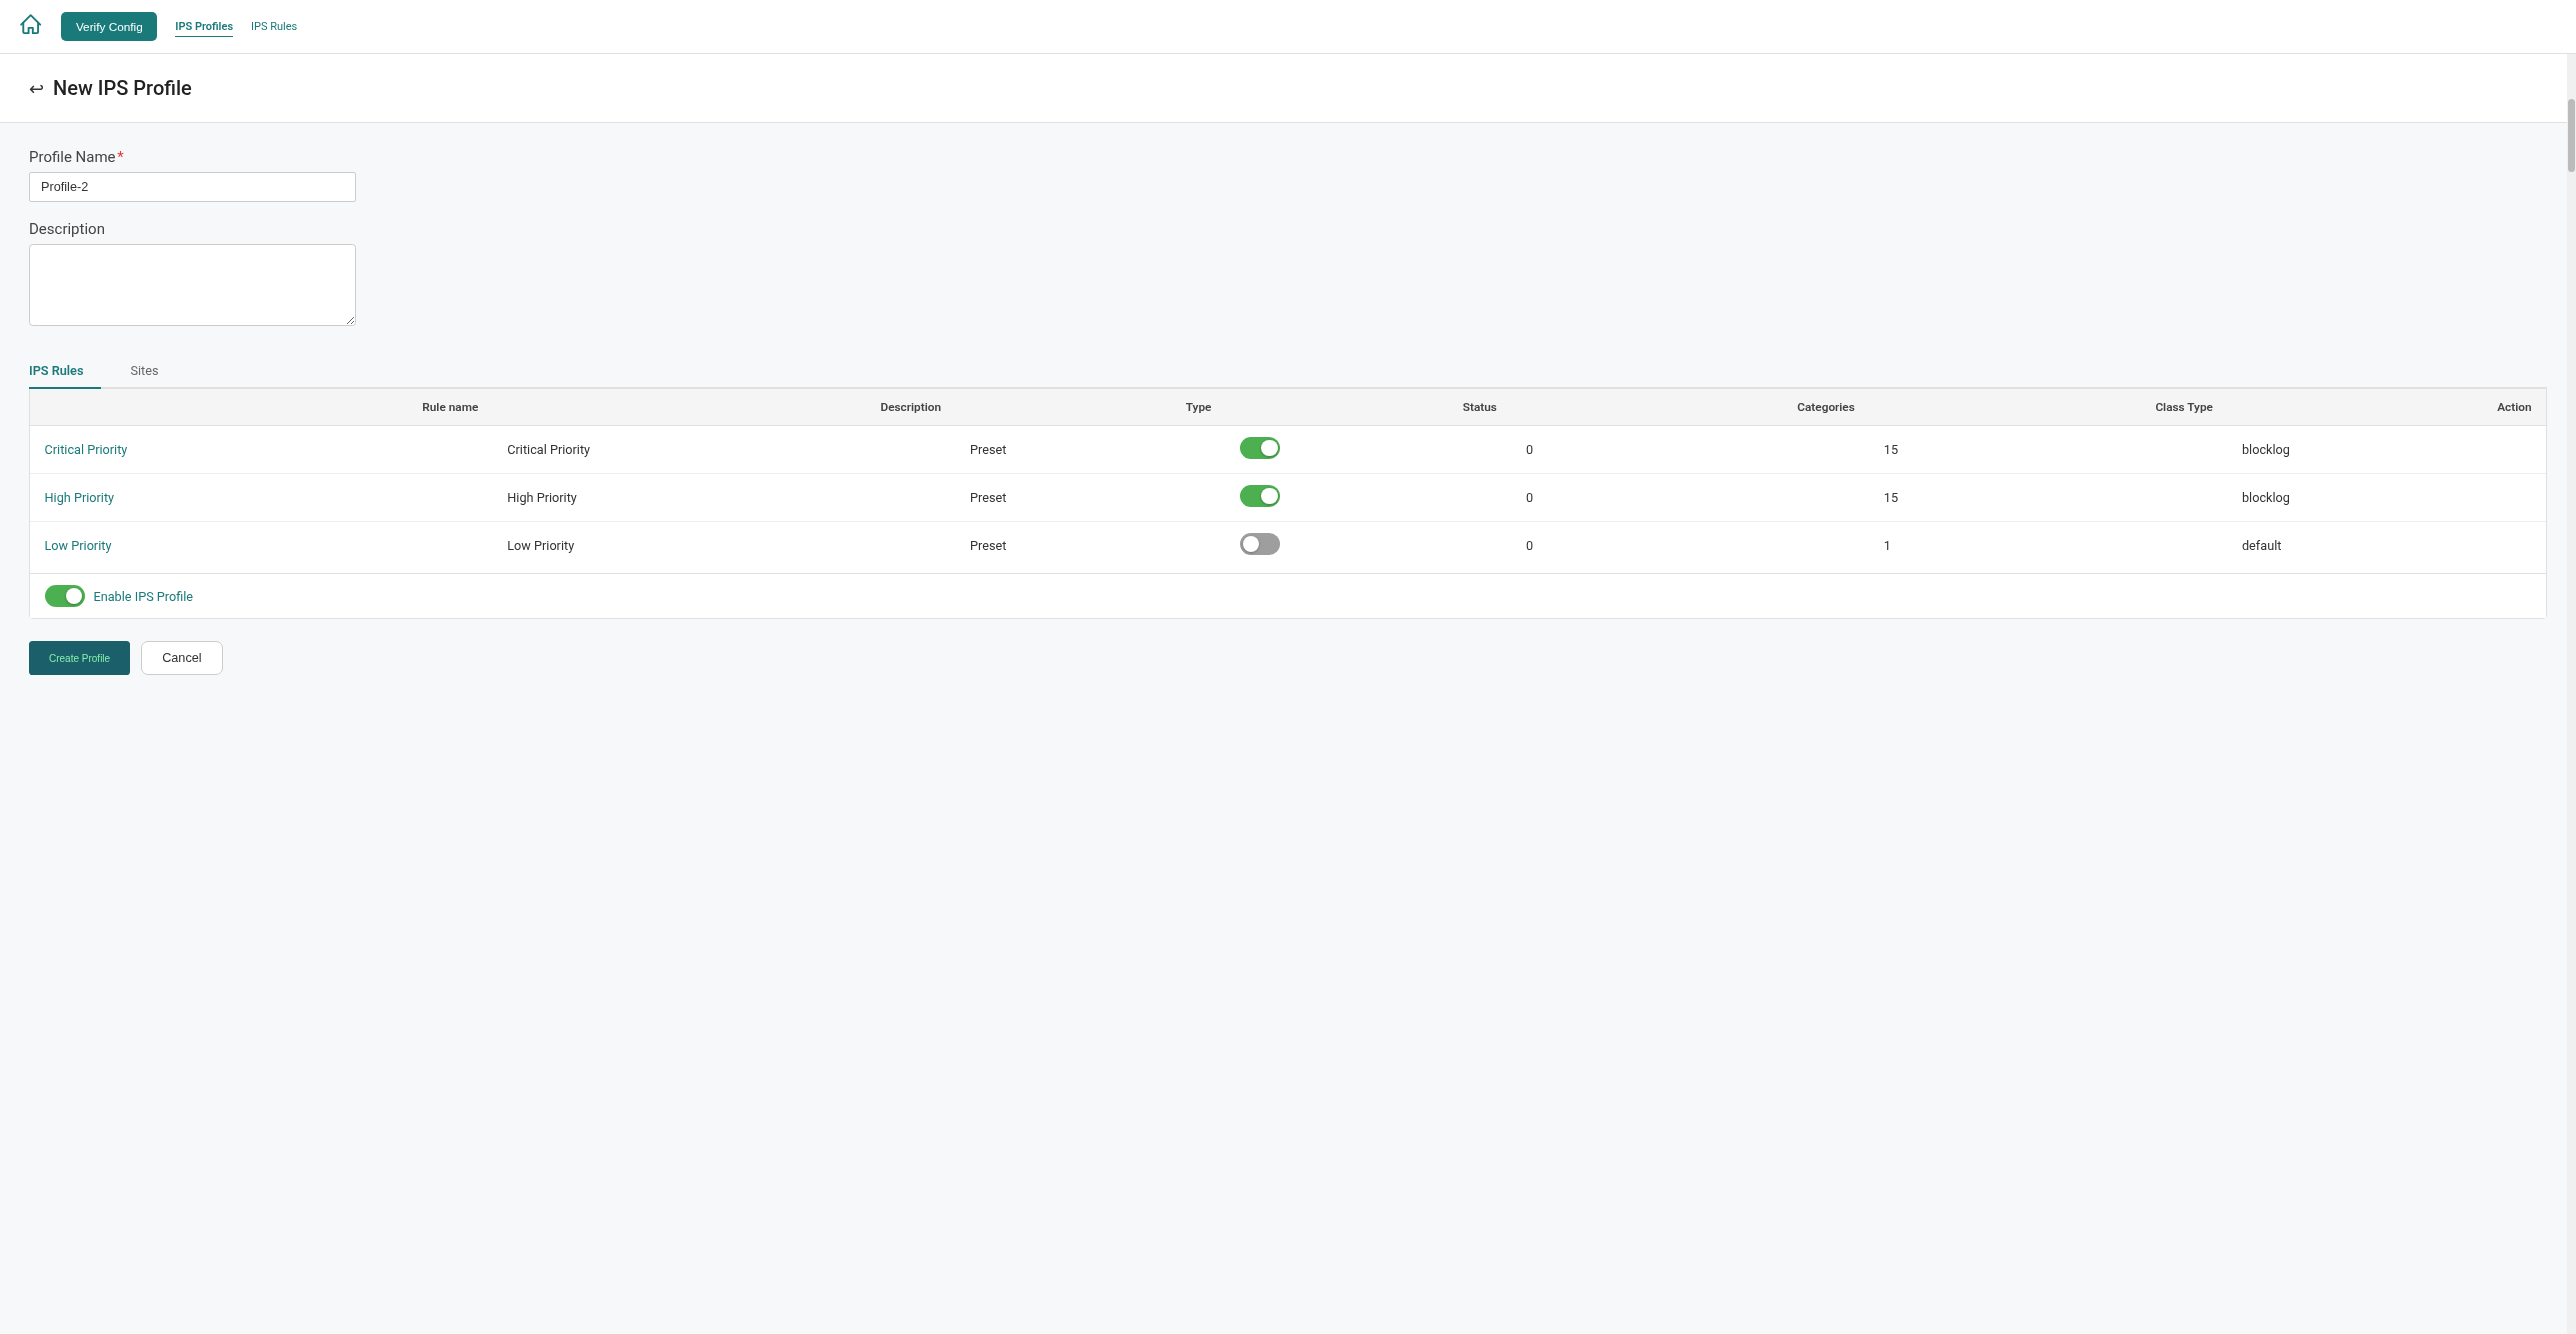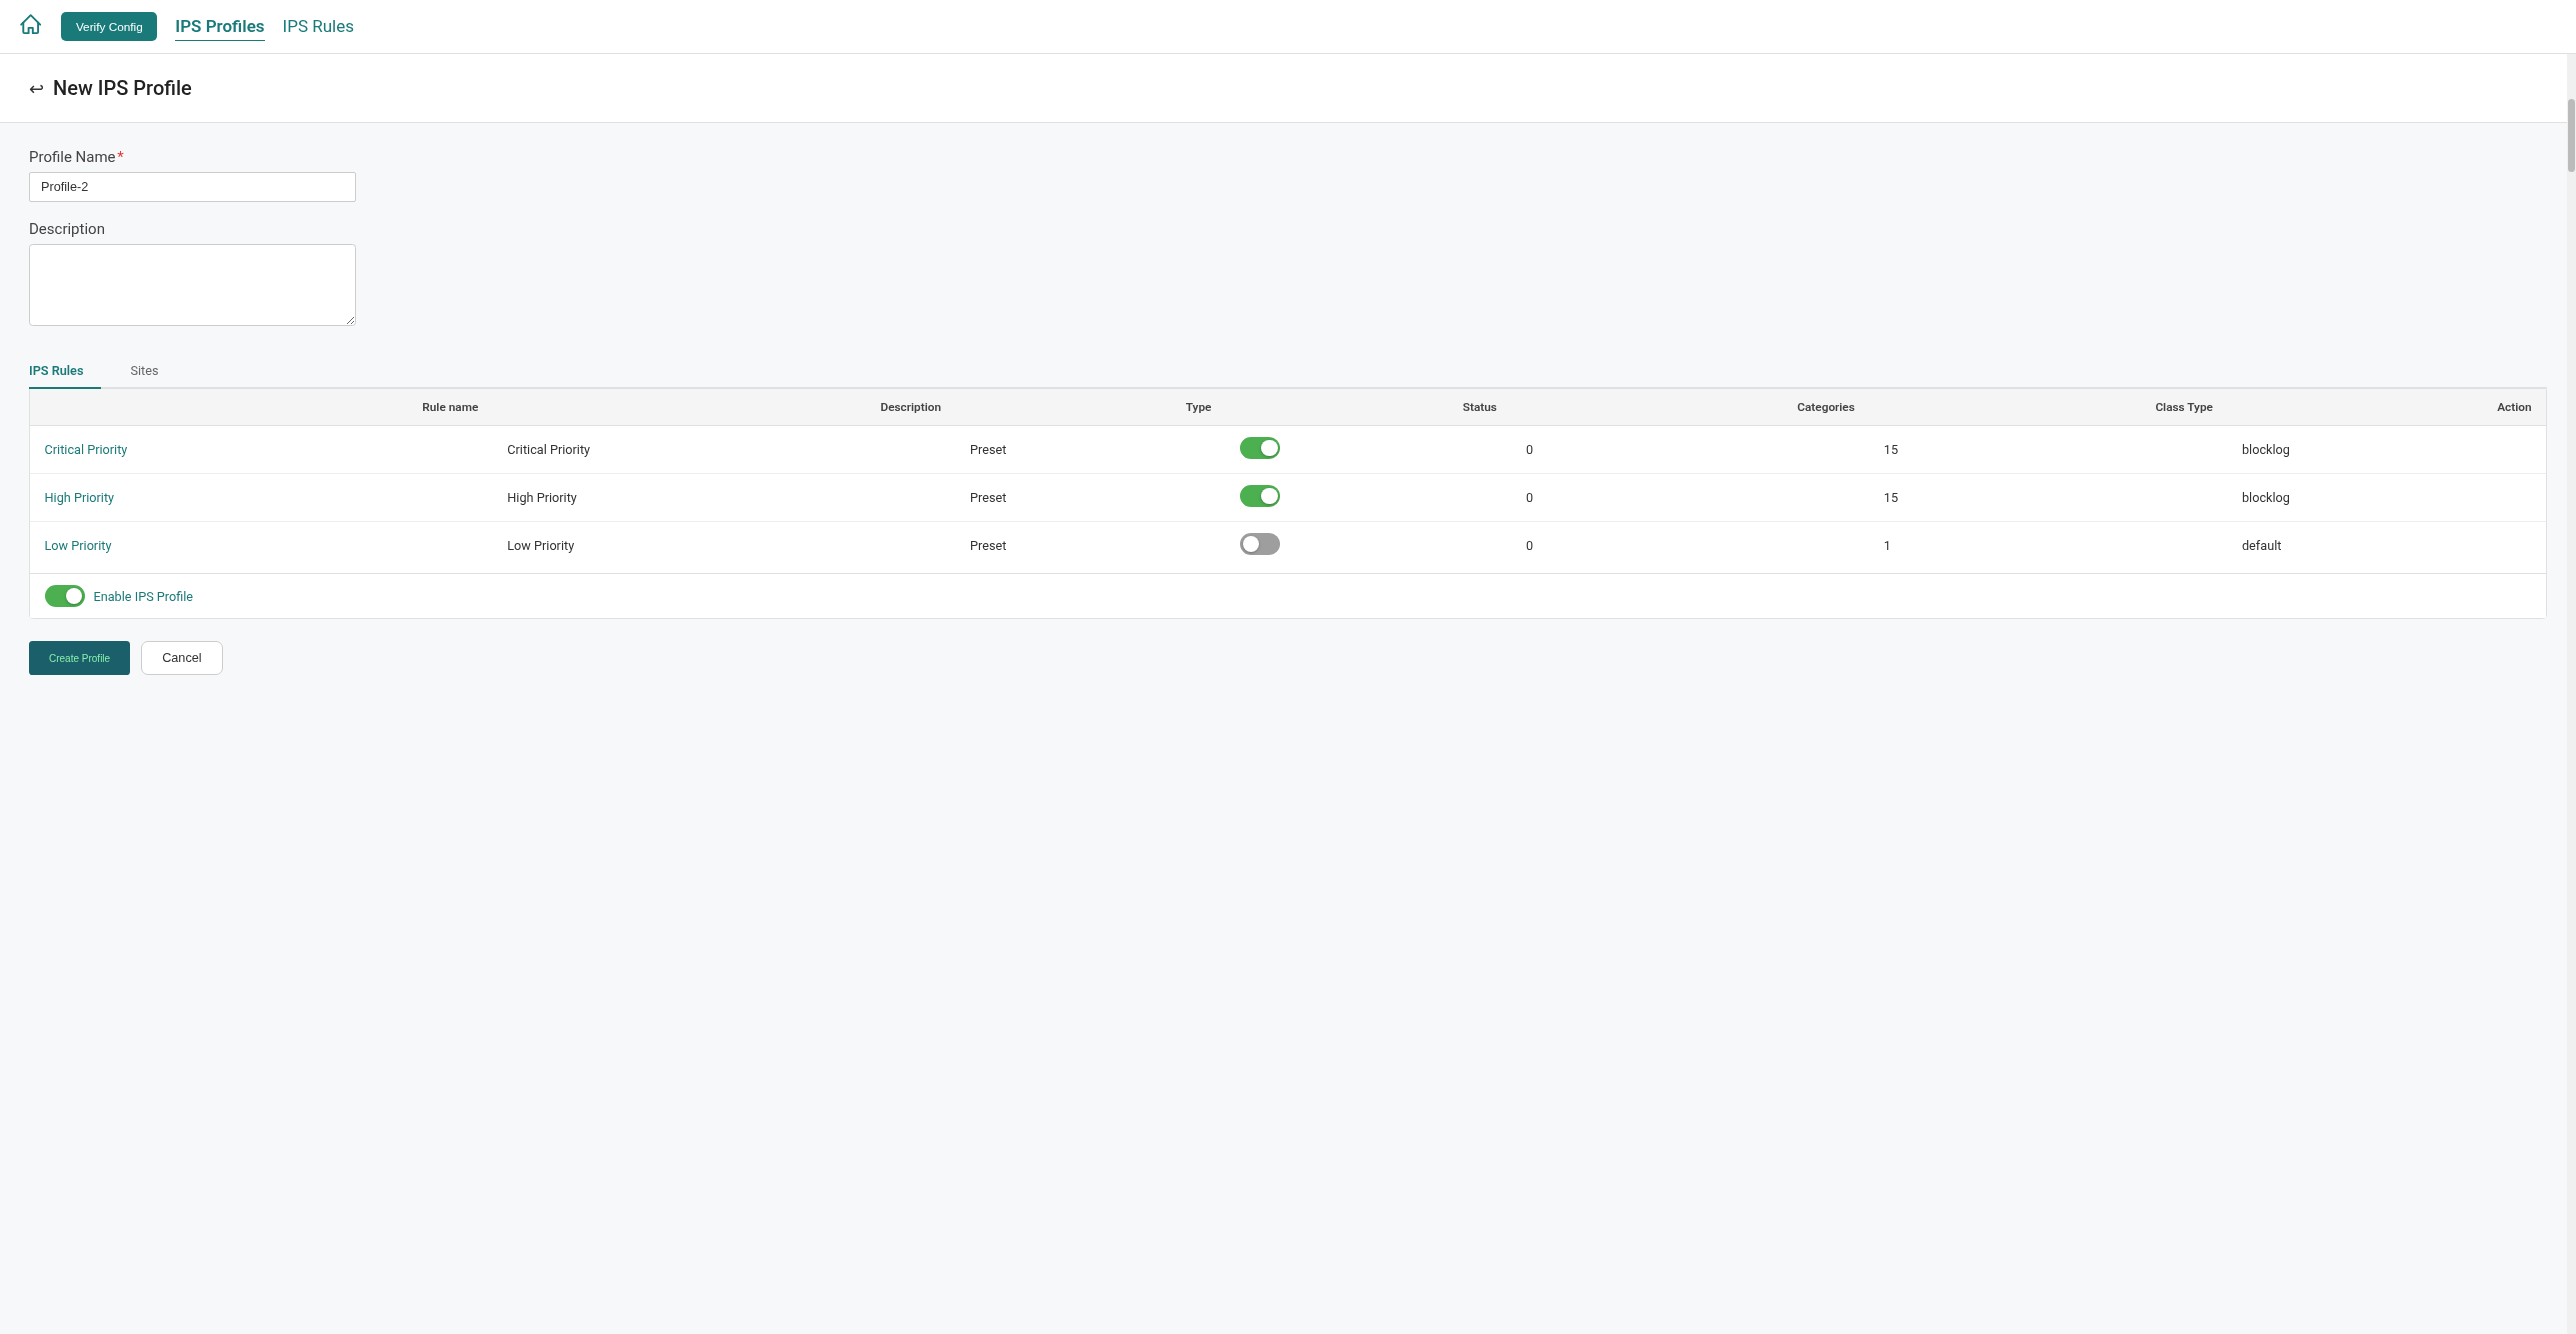--- a/index.html
+++ b/index.html
@@ -21,21 +21,21 @@
       color: #fff;
       border: none;
       padding: 7.3px 14.5px;
       border-radius: 5px;
       cursor: pointer;
       font-size: 11.8px;
     }
     .nav-tab {
       color: #1a7a7a;
       text-decoration: none;
-      font-size: 17px;
+      font-size: 11px;
       padding: 3.6px 0;
       cursor: pointer;
       border-bottom: 1.8px solid transparent;
     }
     .nav-tab.active {
       border-bottom: 1.8px solid #1a7a7a;
       font-weight: 600;
     }
 
     

